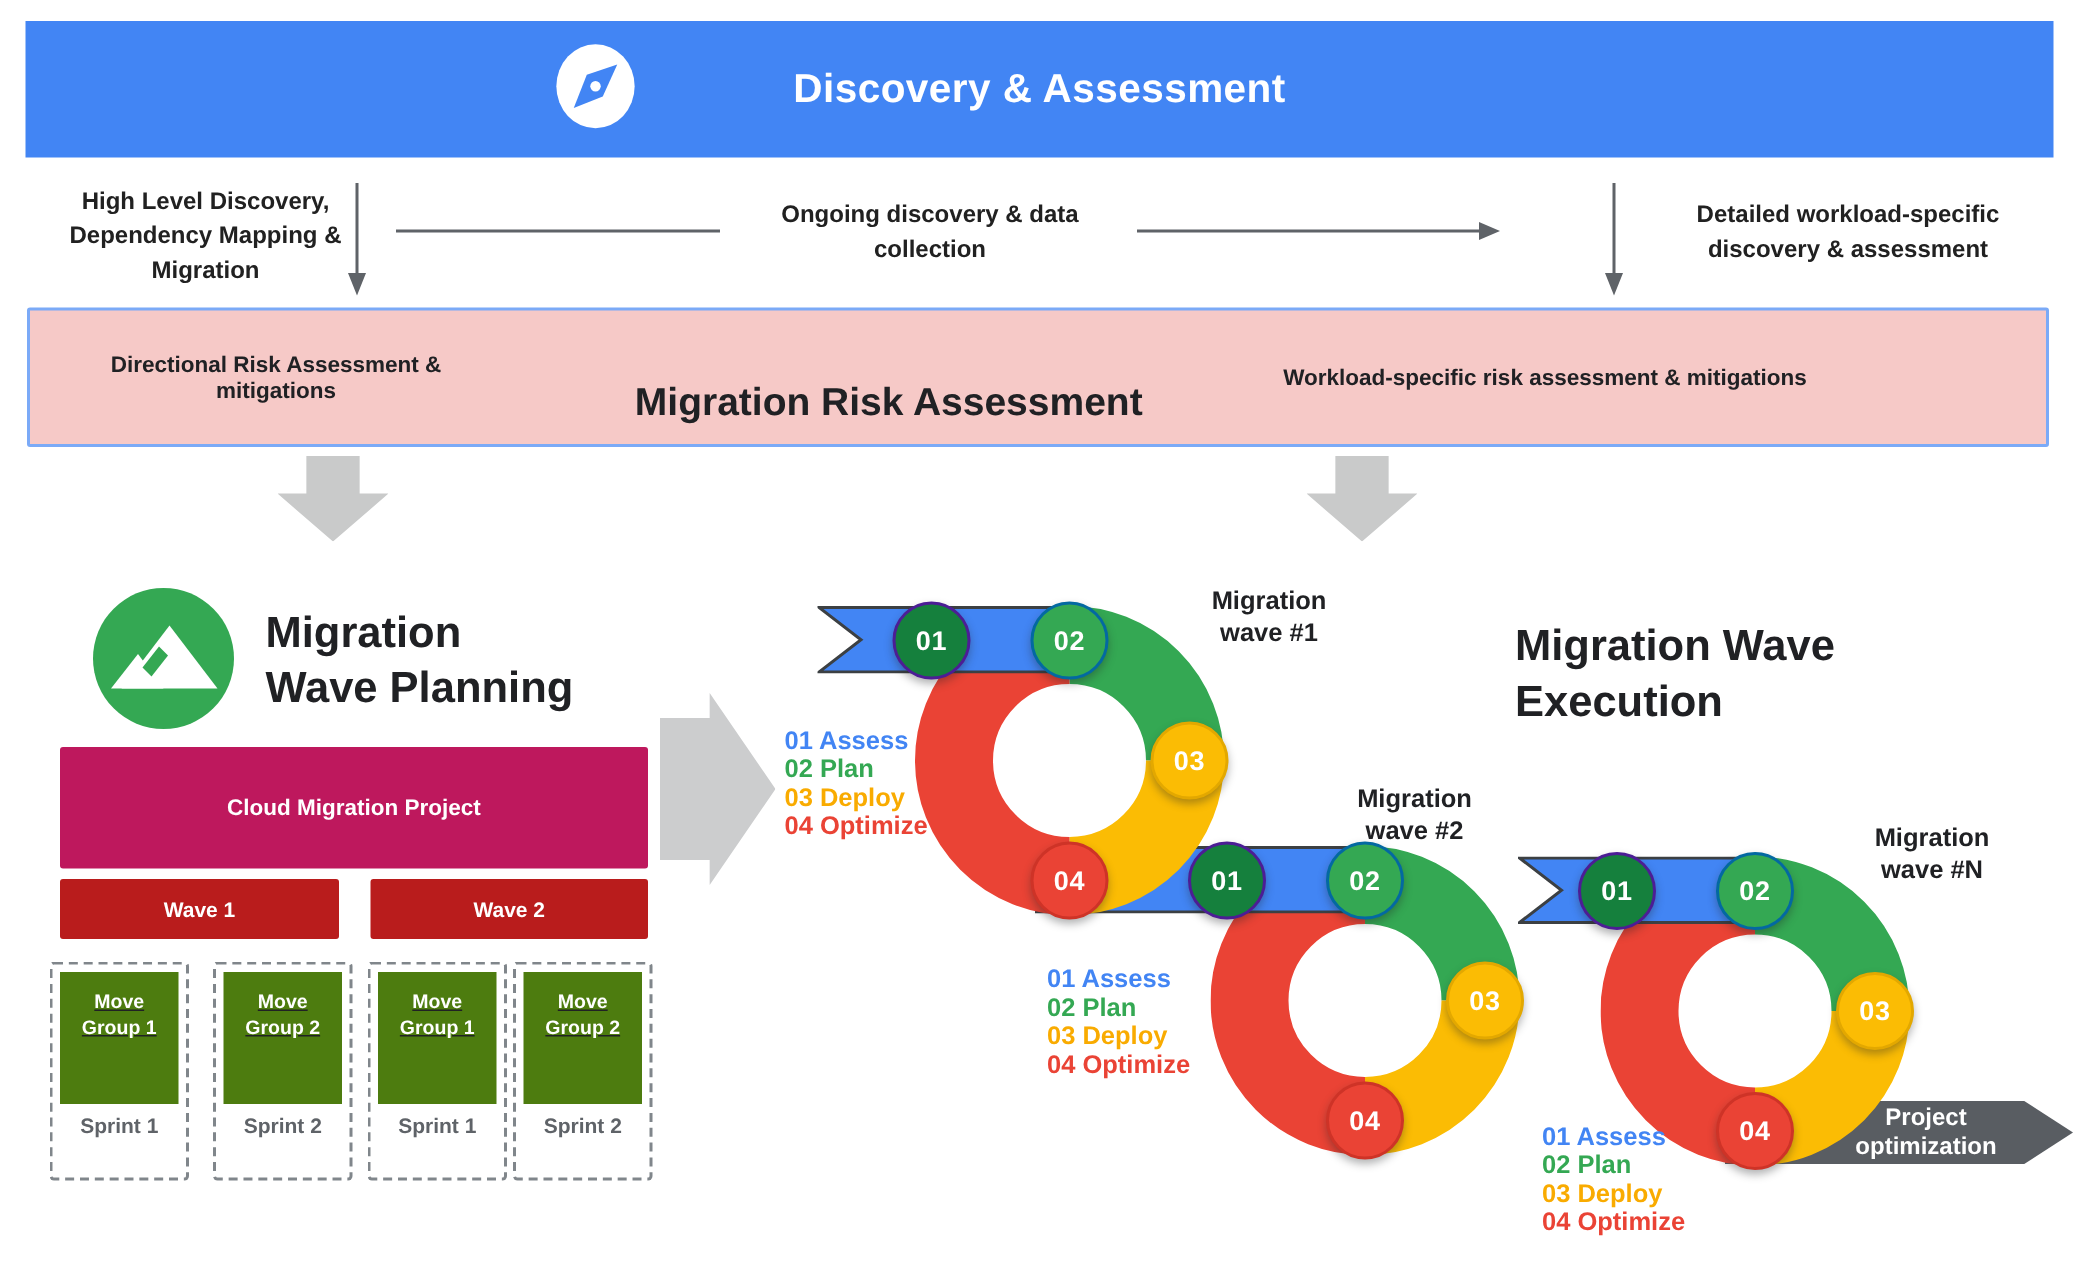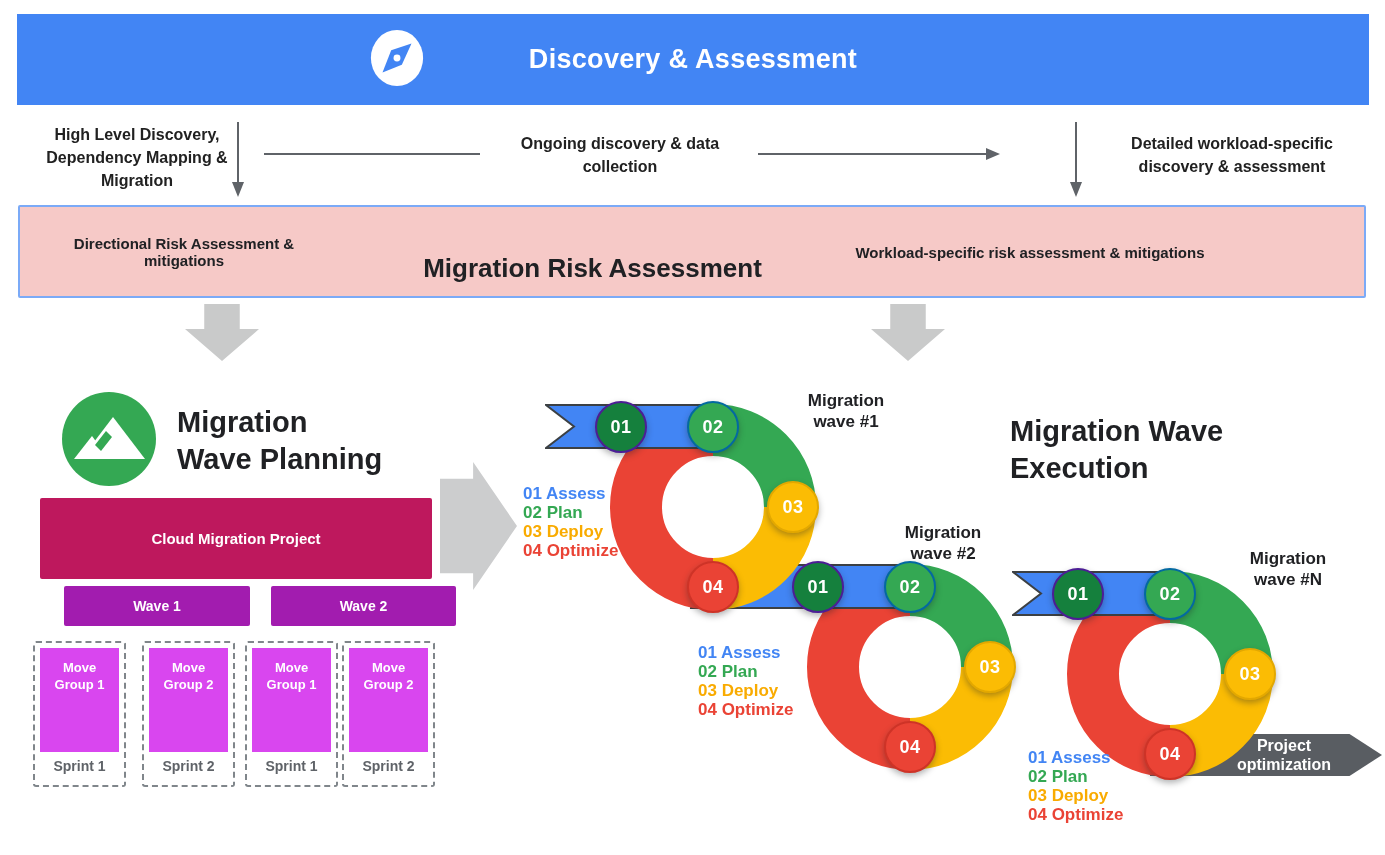--- a/index.html
+++ b/index.html
@@ -34,25 +34,25 @@
   
   .block-down{width:74px;height:57px;background:#C9CACA;
     clip-path:polygon(26% 0,74% 0,74% 44%,100% 44%,50% 100%,0 44%,26% 44%);}
   .block-right{width:77px;height:128px;background:#CCCDCE;
     clip-path:polygon(0 13%,43% 13%,43% 0,100% 50%,43% 100%,43% 87%,0 87%);}
 
   
   .section-heading{font-size:29px;font-weight:bold;line-height:37px;color:#202124;}
   .project-box{left:40px;top:498px;width:392px;height:81px;background:#be185d;border-radius:2px;
     display:flex;align-items:center;justify-content:center;color:#fff;font-size:15px;font-weight:bold;}
-  .wave-box{top:586px;height:40px;background:#a21caf;border-radius:2px;
-    display:flex;align-items:center;justify-content:center;color:#fff;font-size:14px;font-weight:bold;margin-left:24px;}
+  .wave-box{top:586px;height:40px;background:#b91c1c;border-radius:2px;
+    display:flex;align-items:center;justify-content:center;color:#fff;font-size:14px;font-weight:bold;}
   .sprint-cell{top:641px;width:93px;height:146px;border:2px dashed #80868B;border-radius:3px;box-sizing:border-box;}
-  .move-group{margin:5px auto 0 auto;width:79px;height:104px;background:#d946ef;
-    display:flex;align-items:flex-start;justify-content:center;}
+  .move-group{margin:5px auto 0 auto;width:79px;height:88px;background:#4d7c0f;
+    display:flex;align-items:flex-start;justify-content:center;text-decoration:underline;}
   .move-group span{margin-top:11px;color:#fff;font-size:13px;font-weight:bold;line-height:17px;text-align:center;width:56px;}
   .sprint-label{margin-top:6px;text-align:center;font-size:14px;font-weight:bold;color:#5F6368;}
 
   
   .wave{width:470px;height:270px;}
   .ring{left:127px;top:26px;}
   .badge{width:52px;height:52px;border-radius:50%;box-sizing:border-box;
     display:flex;align-items:center;justify-content:center;
     color:#fff;font-size:18px;font-weight:bold;letter-spacing:.5px;
     box-shadow:0 3px 6px rgba(32,33,36,.35);}

